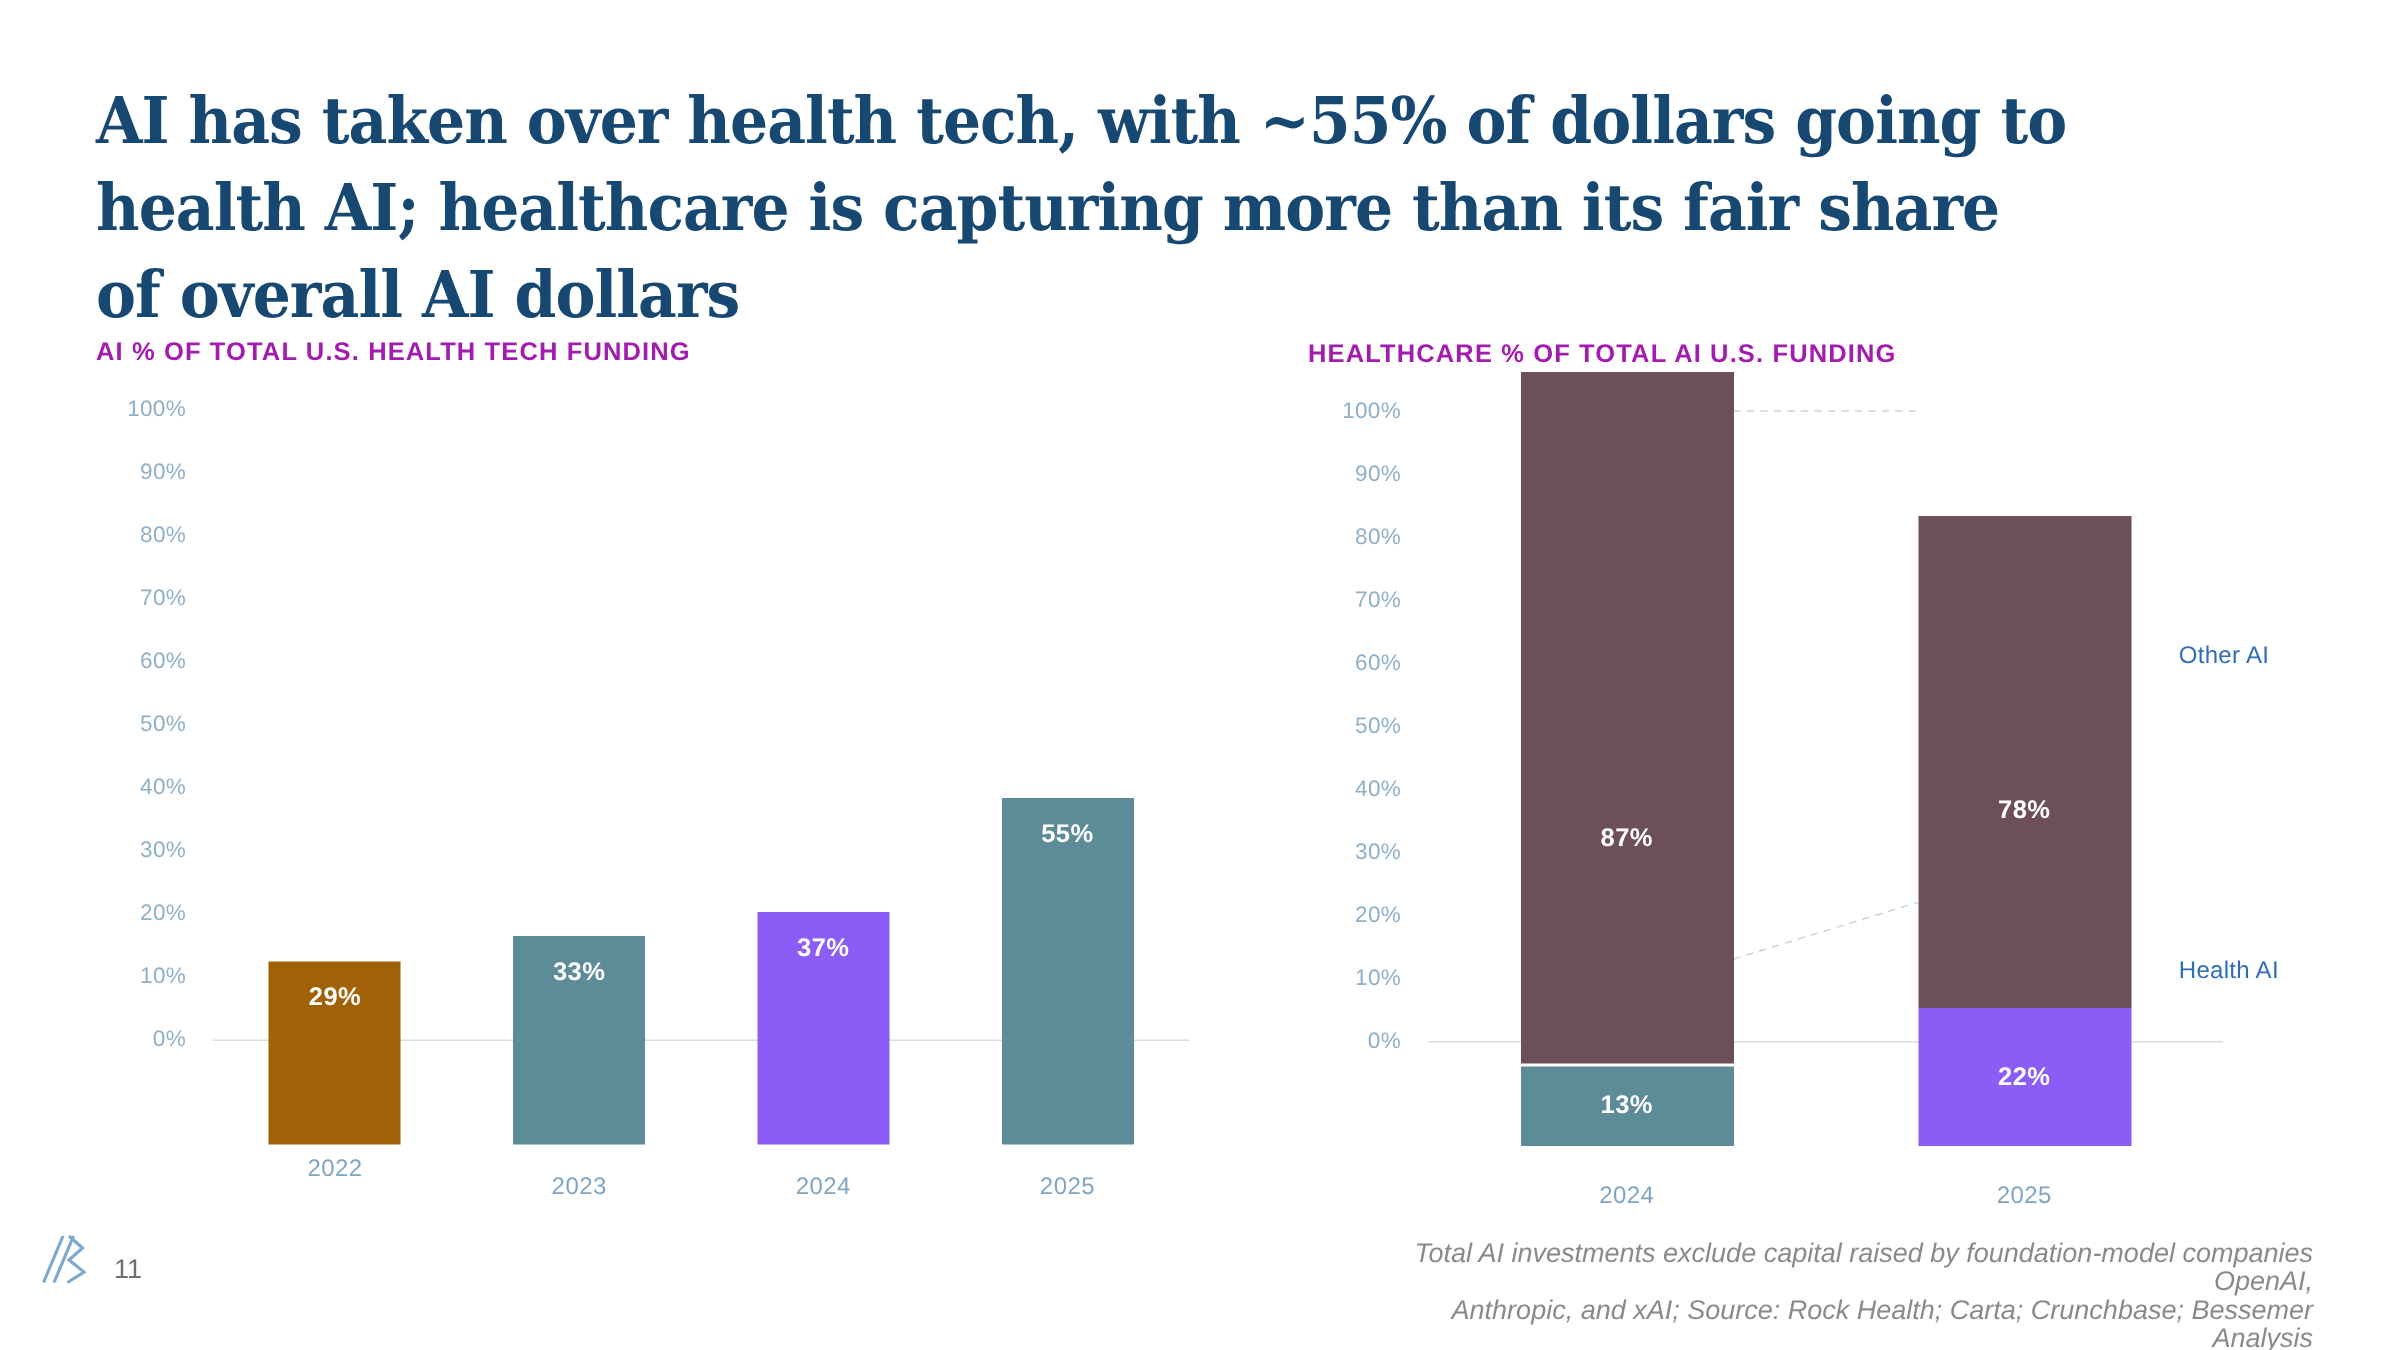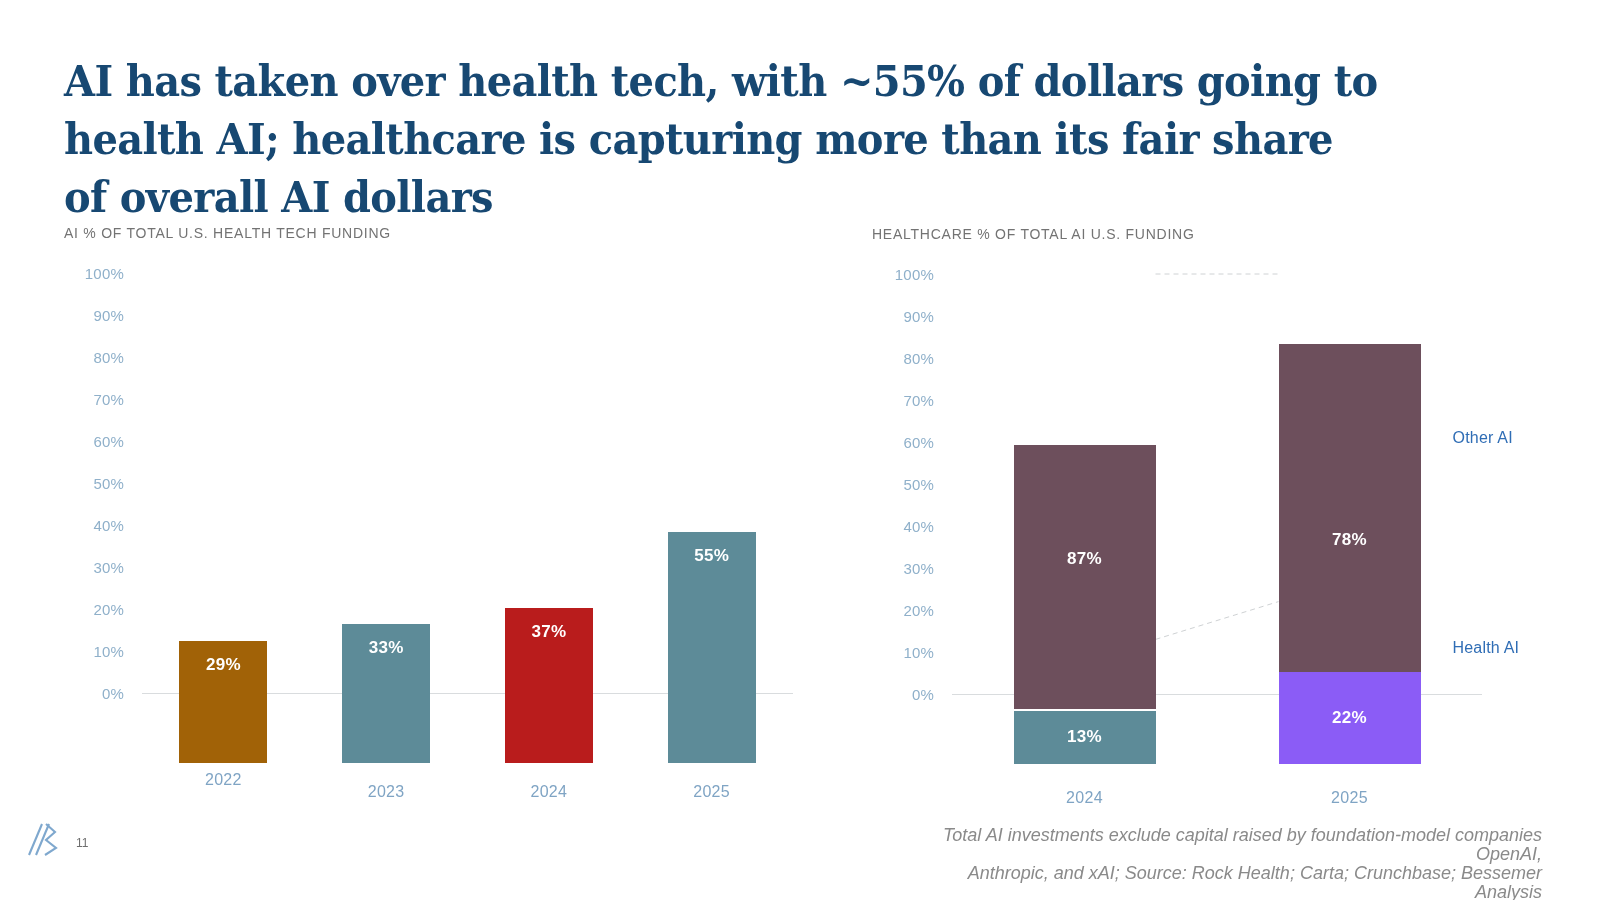--- a/index.html
+++ b/index.html
@@ -34,24 +34,24 @@
     transform: scaleX(0.93);
     transform-origin: left top;
   }
 
   
   .panel { position: absolute; }
   .panel-left  { left: 64px;  top: 225px; width: 740px; height: 540px; }
   .panel-right { left: 872px; top: 226px; width: 690px; height: 540px; }
 
   .panel-title {
-    font-size: 14px;
-    font-weight: normal;
+    font-size: 17px;
+    font-weight: bold;
     letter-spacing: 0.75px;
-    color: #737373;
+    color: #a21caf;
     white-space: nowrap;
   }
 
   
   .plot {
     position: absolute;
     left: 0;
   }
   .plot-left  { top: 48px; width: 740px; height: 490px; }
   .plot-right { top: 48px; width: 690px; height: 490px; }
@@ -168,21 +168,21 @@
     position: absolute;
     left: 26px;
     top: 820px;
     width: 34px;
     height: 38px;
   }
   .pagenum {
     position: absolute;
     left: 76px;
     top: 836px;
-    font-size: 12px;
+    font-size: 18px;
     color: #6E6E6E;
   }
 </style>
 </head>
 <body>
 
 <div class="slide">
 
   <div class="title">AI has taken over health tech, with ~55% of dollars going to health AI; healthcare is capturing more than its fair share of overall AI dollars</div>
 
@@ -215,21 +215,21 @@
           <div class="barcol" style="left: 162.75px; width: 162.75px;">
             <div style="position: absolute; bottom: 0px; left: 37.375px; width: 88px; height: 100%;">
               <div class="bar" style="height: 138.6px; background: rgb(93, 139, 152);">
                 <div class="bar-value" style="bottom: 104.6px;">33%</div>
               </div>
             </div>
             <div class="xlabel" style="top: 440px;">2023</div>
           </div>
           <div class="barcol" style="left: 325.5px; width: 162.75px;">
             <div style="position: absolute; bottom: 0px; left: 37.375px; width: 88px; height: 100%;">
-              <div class="bar" style="height: 155.4px; background: #b91c1c;">
+              <div class="bar" style="height: 155.4px; background: #8b5cf6;">
                 <div class="bar-value" style="bottom: 121.4px;">37%</div>
               </div>
             </div>
             <div class="xlabel" style="top: 440px;">2024</div>
           </div>
           <div class="barcol" style="left: 488.25px; width: 162.75px;">
             <div style="position: absolute; bottom: 0px; left: 37.375px; width: 88px; height: 100%;">
               <div class="bar" style="height: 231px; background: rgb(93, 139, 152);">
                 <div class="bar-value" style="bottom: 197px;">55%</div>
               </div>
@@ -260,21 +260,21 @@
       <svg class="connector" id="right-connectors" width="690" height="440" style="left:0;top:0;">
           <line x1="283.5" y1="0" x2="406.5" y2="0" stroke="#cfd2d4" stroke-width="1" stroke-dasharray="5 4"></line>
           <line x1="283.5" y1="365.4" x2="406.5" y2="327.6" stroke="#cfd2d4" stroke-width="1" stroke-dasharray="5 4"></line>
         </svg>
       <div class="bars" id="right-bars" style="left: 80px; width: 530px;">
           <div class="barcol" style="left: 0px; width: 265px;">
             <div style="position: absolute; bottom: 0px; left: 61.5px; width: 142px; height: 100%;">
               <div class="seg seg-health" style="background: rgb(93, 139, 152); height: 53px; bottom: 0px;">
                 <div class="seg-value" style="bottom: 17.3px;">13%</div>
               </div>
-              <div class="seg seg-other" style="background: rgb(109, 79, 92); height: 264px; bottom: 54.6px;">
+              <div class="seg seg-other" style="background: rgb(109, 79, 92); height: 461px; bottom: 54.6px;">
                 <div class="seg-value" style="bottom: 140.7px;">87%</div>
               </div>
             </div>
             <div class="xlabel" style="top: 445px;">2024</div>
           </div>
           <div class="barcol" style="left: 265px; width: 265px;">
             <div style="position: absolute; bottom: 0px; left: 61.5px; width: 142px; height: 100%;">
               <div class="seg seg-health" style="background: #8b5cf6; height: 92.4px; bottom: 0px;">
                 <div class="seg-value" style="bottom: 36.2px;">22%</div>
               </div>

